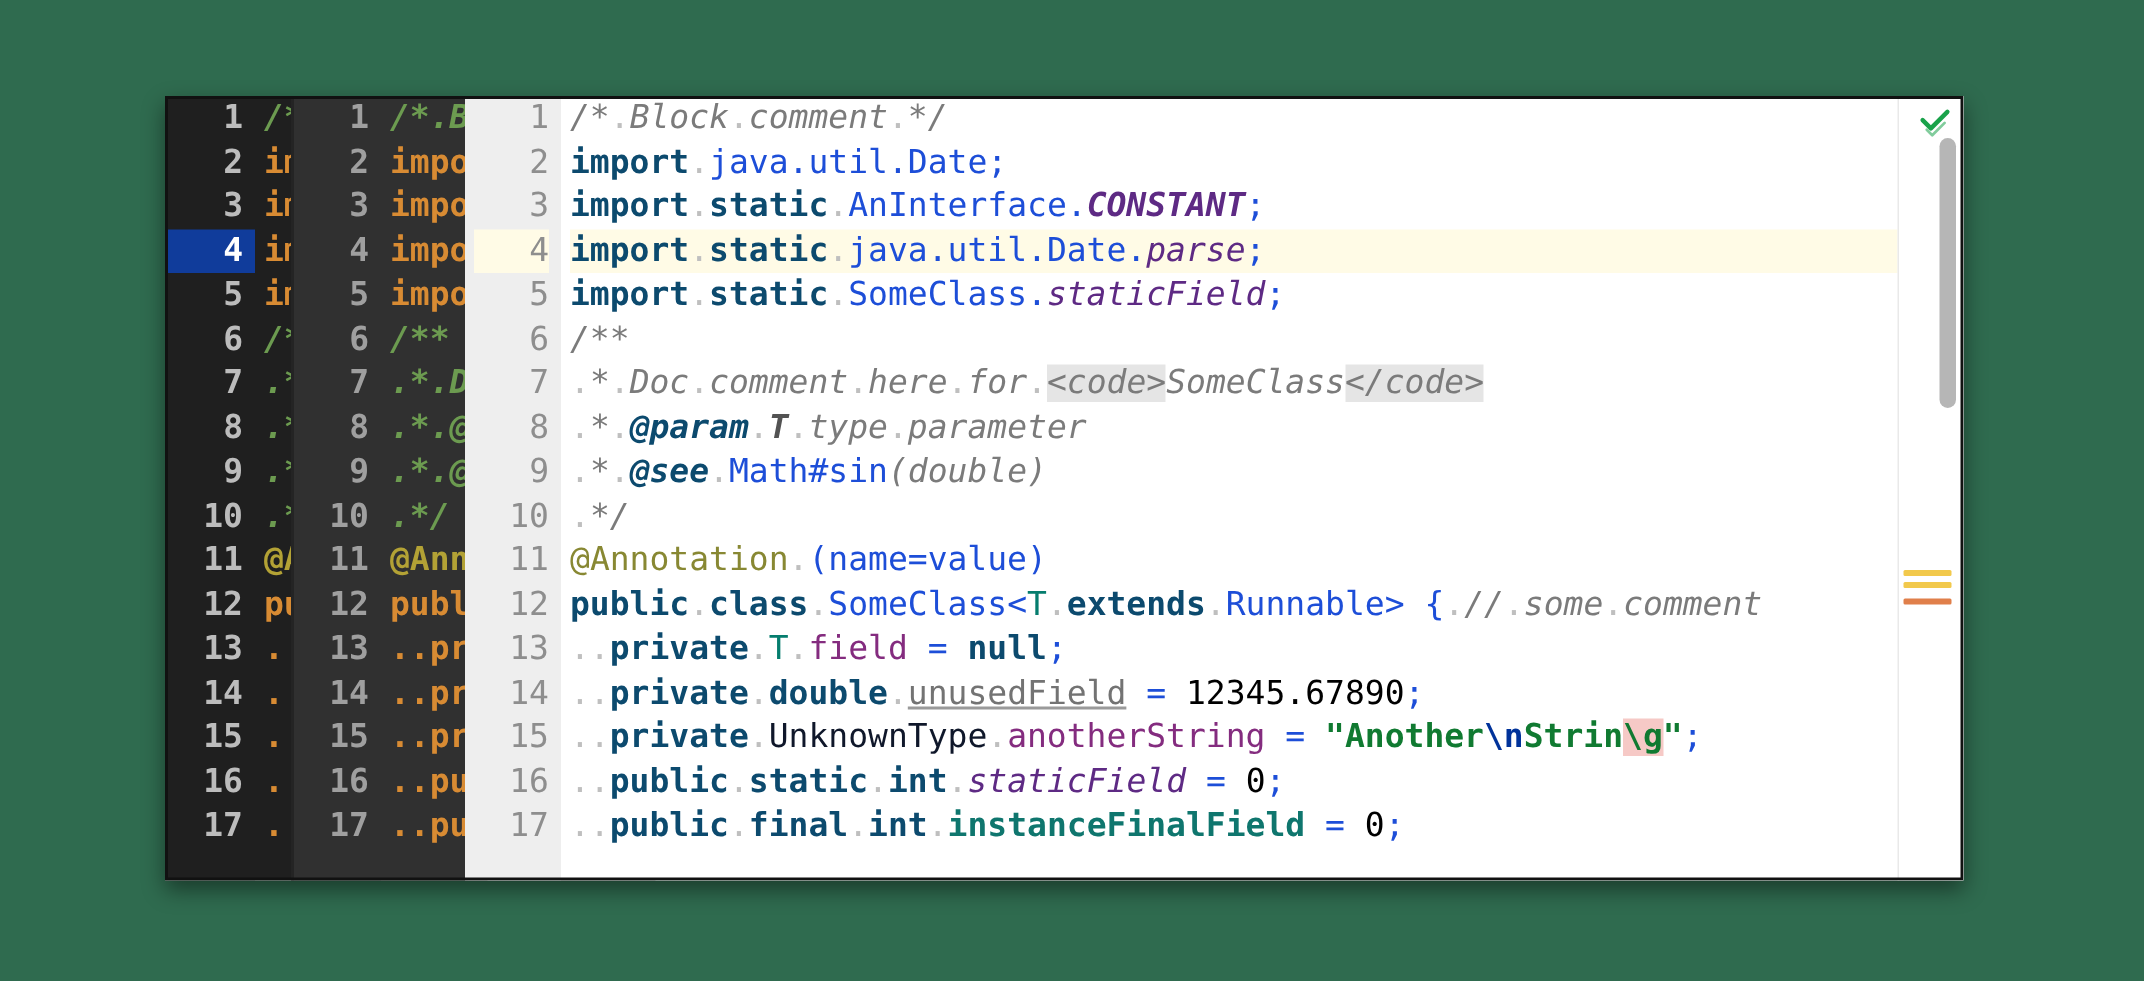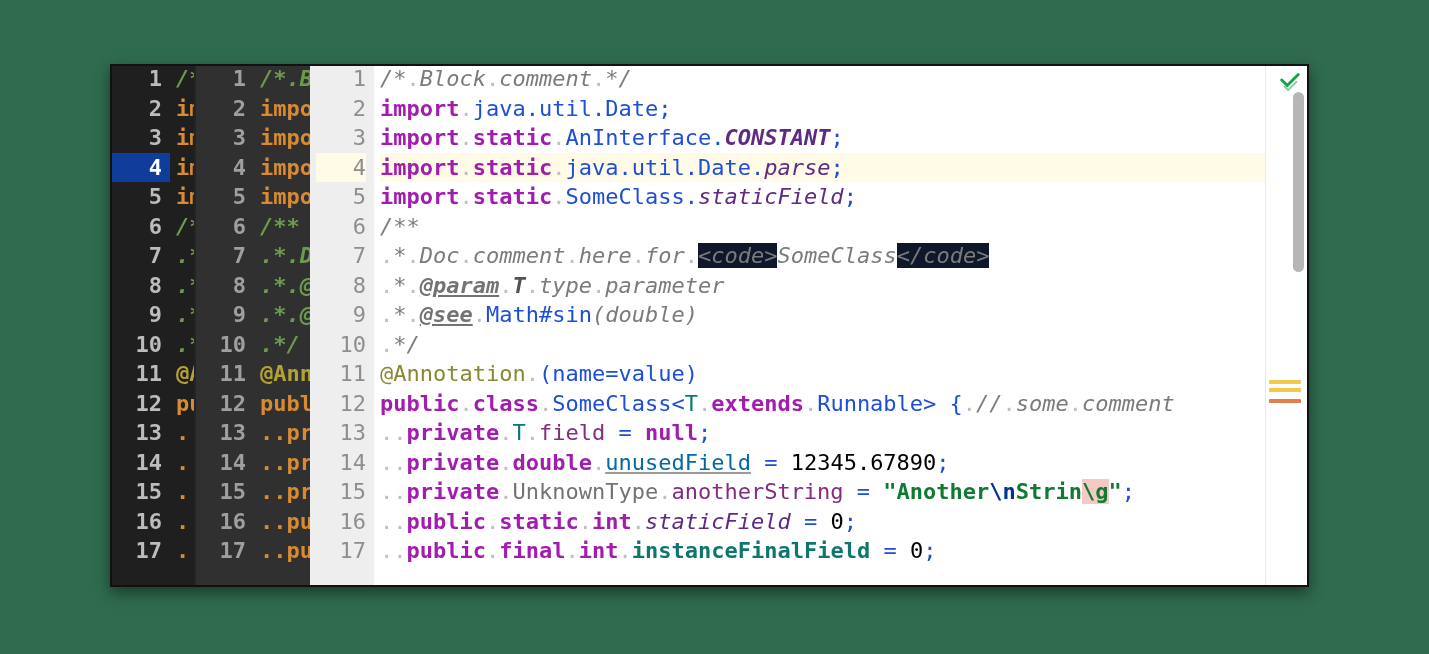--- a/index.html
+++ b/index.html
@@ -65,39 +65,39 @@
 
   
   .layer-a { left: 200px; right: 0; width: 999px; background:#FFFFFF; color:#1F1F1F; }
   .layer-a .gutter { background:#EEEEEE; color:#8E8E8E; width:50px; }
   .layer-a .row { height:29.5px; position:relative; }
   .layer-a .row.highlight { background:#FFFBE6; }
   .layer-a .row.highlight-stripe::after{
     content:""; position:absolute; right:-43px; top:0; bottom:0; width:43px; background:#FFFBE6;
   }
 
-  .kw      { color:#a21caf; font-weight:bold; }
+  .kw      { color:#0c4a6e; font-weight:bold; }
   .pkg     { color:#1d4ed8; }
   .const   { color:#5E2A84; font-weight:bold; font-style:italic; }
   .staticm { color:#5E2A84; font-style:italic; }
   .field-p { color:#842C7F; }
   .docc    { color:#7B7B7B; font-style:italic; }
-  .docc-tag{ color:#737373; font-style:italic; font-weight:bold; text-decoration:underline; }
+  .docc-tag{ color:#0c4a6e; font-style:italic; font-weight:bold; }
   .docc-tparam{ color:#535353; font-style:italic; font-weight:bold; }
-  .markup-bg { background:#0f172a; }
+  .markup-bg { background:#e5e5e5; }
   .ann     { color:#888833; }
   .ann-at  { color:#888833; }
   .lc      { color:#7B7B7B; font-style:italic; }
   .num     { color:#000000; }
   .str     { color:#107A31; font-weight:bold; }
   .esc-ok  { color:#00329A; font-weight:bold; }
   .esc-bad { background:#F6C9C6; color:#107A31; font-weight:bold; }
-  .err-red { color:#737373; }
+  .err-red { color:#0f172a; }
   .type-p  { color:#057D6E; }
-  .grey    { color:#0369a1; }
+  .grey    { color:#737373; }
   .instance { color:#0f766e; font-weight:bold; }
   .dot     { color:#BFBFBF; }
   .under   { text-decoration:underline; text-decoration-color:#9a9a9a; }
 
   
   .rstrip {
     position:absolute; right:0; top:0; bottom:0; width:43px; background:#FFFFFF;
     border-left:1px solid #E9E9E9;
   }
   .rstrip .status-icon { position:absolute; top:6px; right:8px; color:#19A24A; font-size:18px; line-height:18px; font-weight:bold; }

